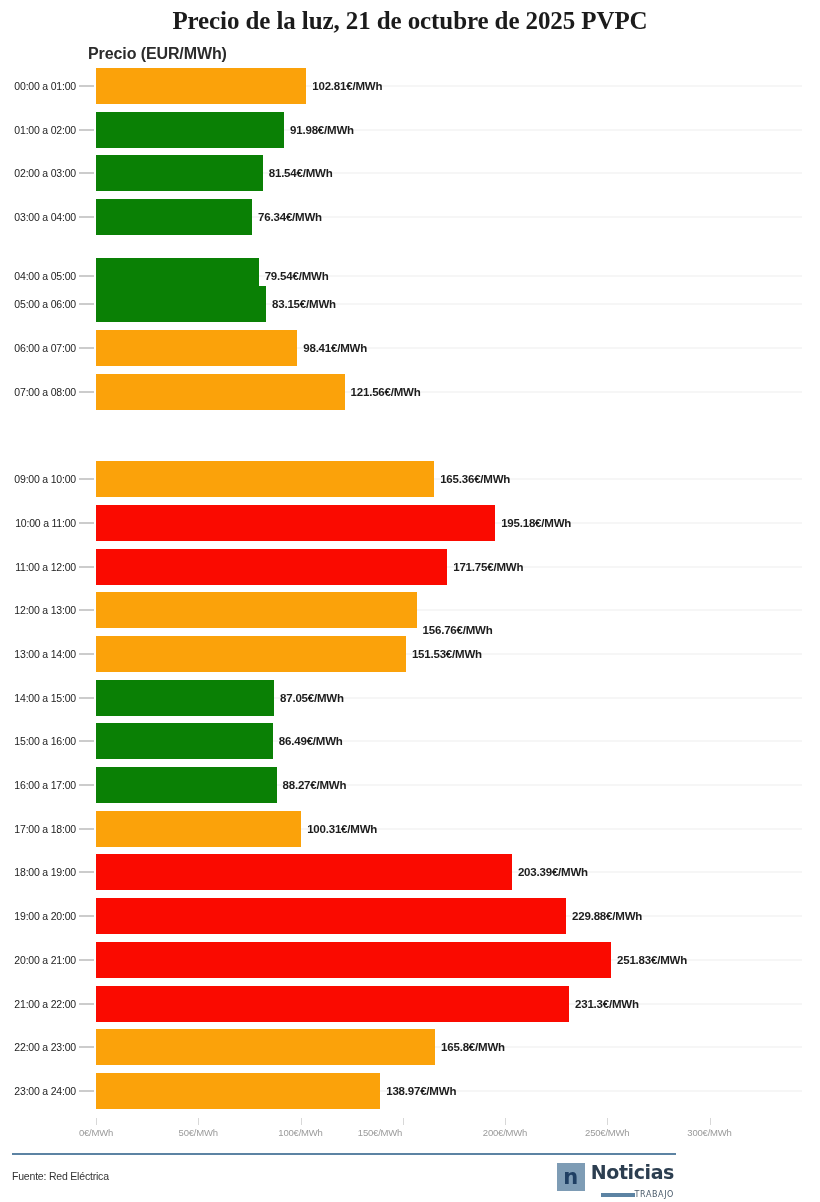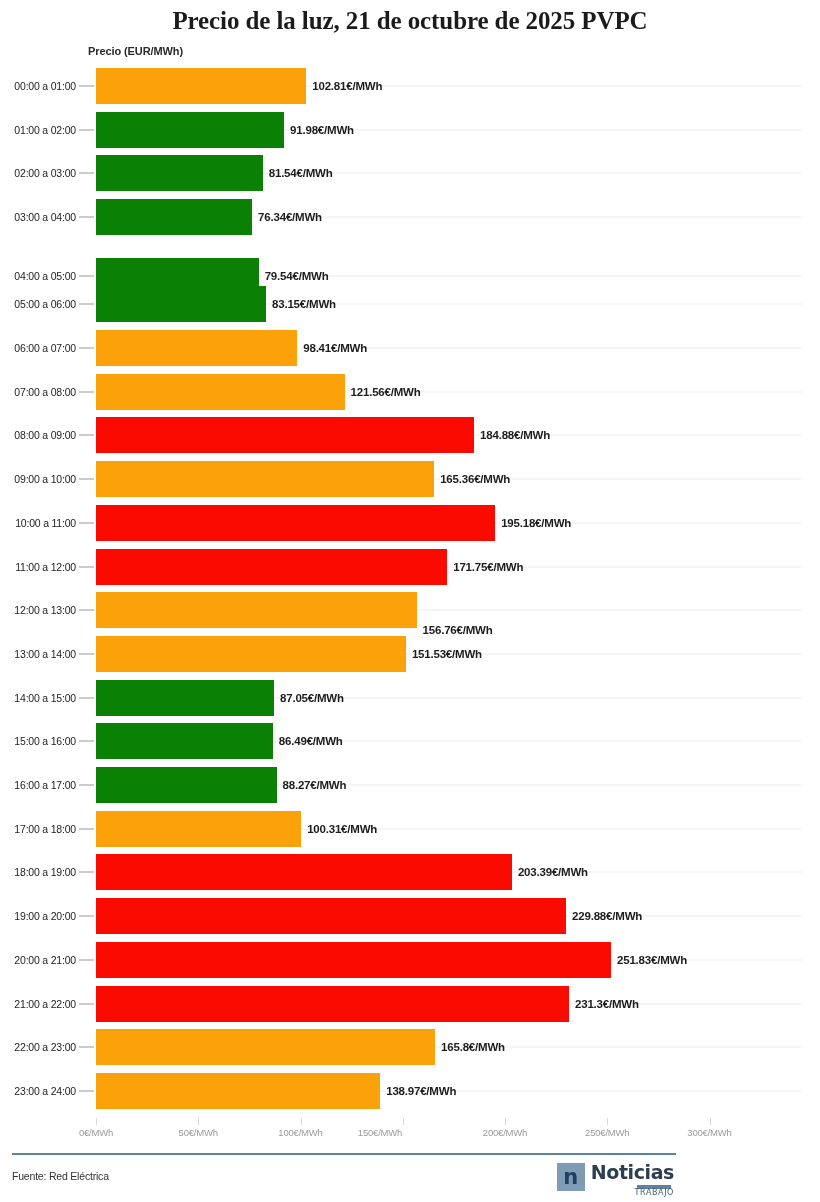--- a/index.html
+++ b/index.html
@@ -27,21 +27,21 @@
     padding-top: 6px;
     line-height: 30px;
     white-space: nowrap;
   }
 
   
   .axis-title {
     position: absolute;
     left: 88px;
     top: 45px;
-    font-size: 11px;
+    font-size: 16px;
     font-weight: bold;
     color: #2b2b2b;
     letter-spacing: -0.1px;
     white-space: nowrap;
   }
 
   
   #plot {
     position: absolute;
     left: 0;
@@ -190,22 +190,21 @@
     font-family: "DejaVu Sans", sans-serif;
     font-weight: bold;
     font-size: 19px;
     line-height: 19px;
     color: #2c3e50;
     letter-spacing: -0.4px;
   }
   .brand-sub-wrap {
     display: flex;
     align-items: center;
-    margin-top: 3px;
-    flex-direction: column;
+    margin-top: 9px;
   }
   .brand-bar {
     width: 34px;
     height: 4px;
     background: #5c83a3;
   }
   .brand-sub {
     font-family: "DejaVu Sans", sans-serif;
     font-size: 8px;
     line-height: 8px;
@@ -269,27 +268,20 @@
       <div class="tick-dash"></div>
       <div class="bar" style="width: 201.248px; background: rgb(251, 162, 10);"></div>
       <div class="bar-value" style="left: 303.248px;">98.41€/MWh</div>
     </div>
     <div class="row" style="top: 305.9px;">
       <div class="gridline"></div>
       <div class="row-label">07:00 a 08:00</div>
       <div class="tick-dash"></div>
       <div class="bar" style="width: 248.59px; background: rgb(251, 162, 10);"></div>
       <div class="bar-value" style="left: 350.59px;">121.56€/MWh</div>
-    </div>
-    <div class="row" style="top: 349.6px;">
-      <div class="gridline"></div>
-      <div class="row-label">08:00 a 09:00</div>
-      <div class="tick-dash"></div>
-      <div class="bar" style="width: 378.08px; background: rgb(250, 10, 0);"></div>
-      <div class="bar-value" style="left: 480.08px;">184.88€/MWh</div>
     </div>
     <div class="row" style="top: 393.3px;">
       <div class="gridline"></div>
       <div class="row-label">09:00 a 10:00</div>
       <div class="tick-dash"></div>
       <div class="bar" style="width: 338.161px; background: rgb(251, 162, 10);"></div>
       <div class="bar-value" style="left: 440.161px;">165.36€/MWh</div>
     </div>
     <div class="row" style="top: 437px;">
       <div class="gridline"></div>

